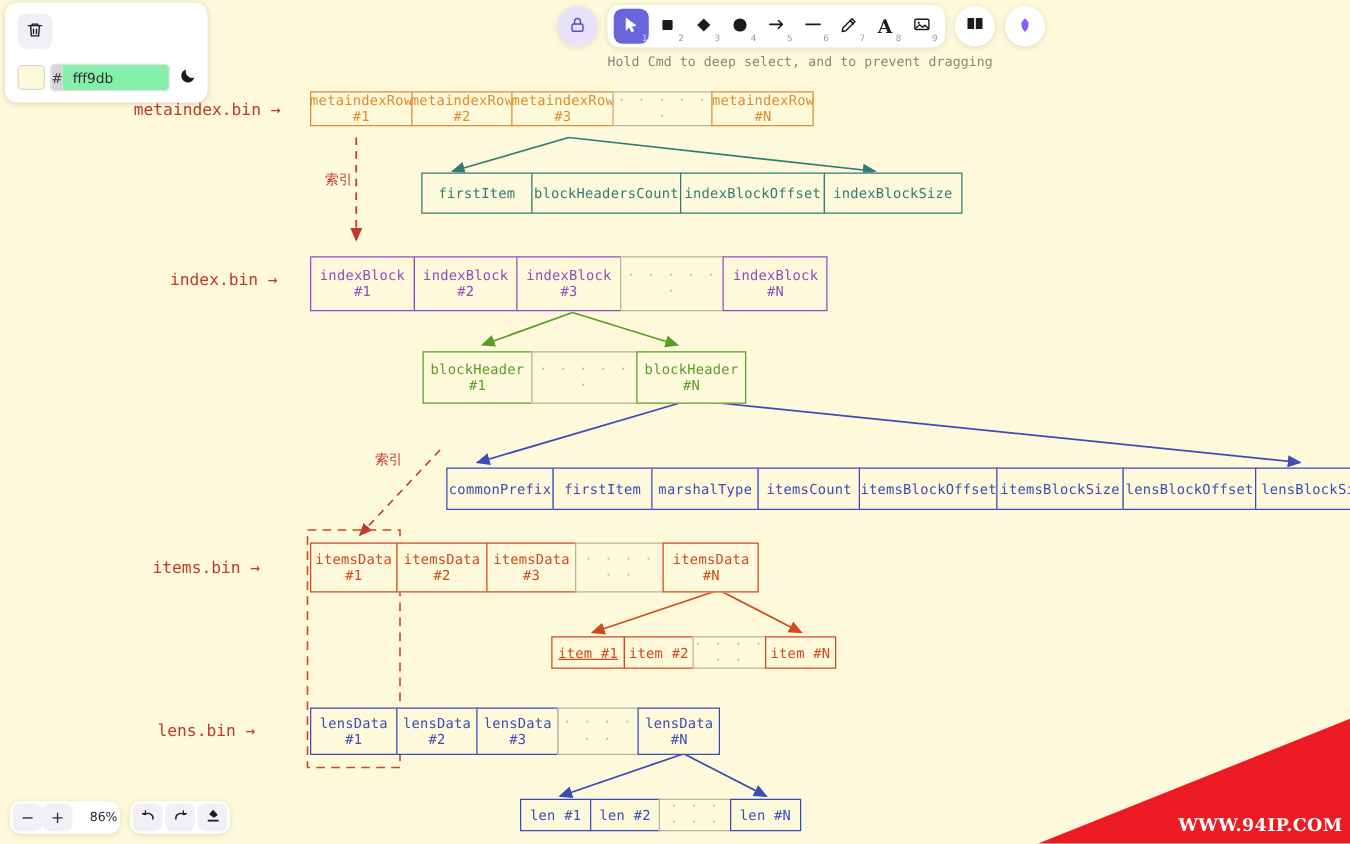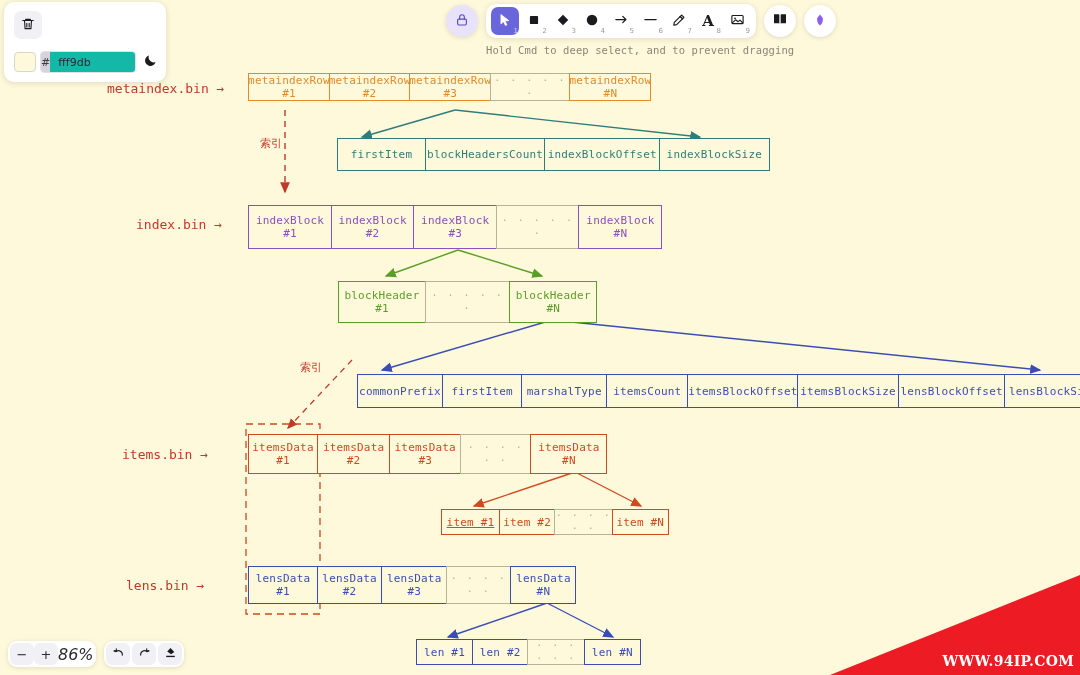--- a/index.html
+++ b/index.html
@@ -62,21 +62,21 @@
     position:absolute; left:36px; top:49px; width:96px; height:22px;
     display:flex; border-radius:4px; overflow:hidden;
     border:1px solid #e3e1e6; background:#fff;
   }
   #hash {
     width:20px; background:#d6d4da; display:flex; align-items:center;
     justify-content:center; font-size:11px; color:#3d3d43;
     font-family:"DejaVu Sans", sans-serif;
   }
   #hexval {
-    flex:1; border:none; outline:none; background:#14b8a6; font-size:11px;
+    flex:1; border:none; outline:none; background:#86efac; font-size:11px;
     padding-left:8px; color:#2b2b30; font-family:"DejaVu Sans", sans-serif;
   }
   #moon-btn { position:absolute; left:139px; top:51px; cursor:pointer; }
 
   
   #toolbar-wrap {
     position:absolute; left:446px; top:4px; display:flex; align-items:center;
     gap:8px; z-index:30;
   }
   .round-btn {
@@ -109,22 +109,22 @@
   #zoomgrp {
     display:flex; align-items:center; background:#fff; border-radius:9px;
     box-shadow:0 1px 5px rgba(0,0,0,.12); padding:2px;
   }
   .zbtn {
     width:24px; height:22px; border-radius:6px; background:#f1f0f4;
     display:flex; align-items:center; justify-content:center; cursor:pointer;
     font-size:13px; color:#2b2b30; font-family:"DejaVu Sans", sans-serif;
   }
   #zoomval {
-    width:36px; text-align:left; font-size:16px; color:#2b2b30;
-    font-family:"DejaVu Sans", sans-serif; cursor:pointer;font-style:italic;
+    width:36px; text-align:right; font-size:10px; color:#2b2b30;
+    font-family:"DejaVu Sans", sans-serif; cursor:pointer;
   }
   #histgrp {
     display:flex; align-items:center; background:#fff; border-radius:9px;
     box-shadow:0 1px 5px rgba(0,0,0,.12); padding:2px; gap:2px;
   }
   
   #watermark { position:absolute; right:0; bottom:0; width:250px; height:100px; z-index:25; }
   #wm-text {
     position:absolute; right:6px; bottom:6px; text-align:right;
     color:#fff; z-index:26; pointer-events:none;

